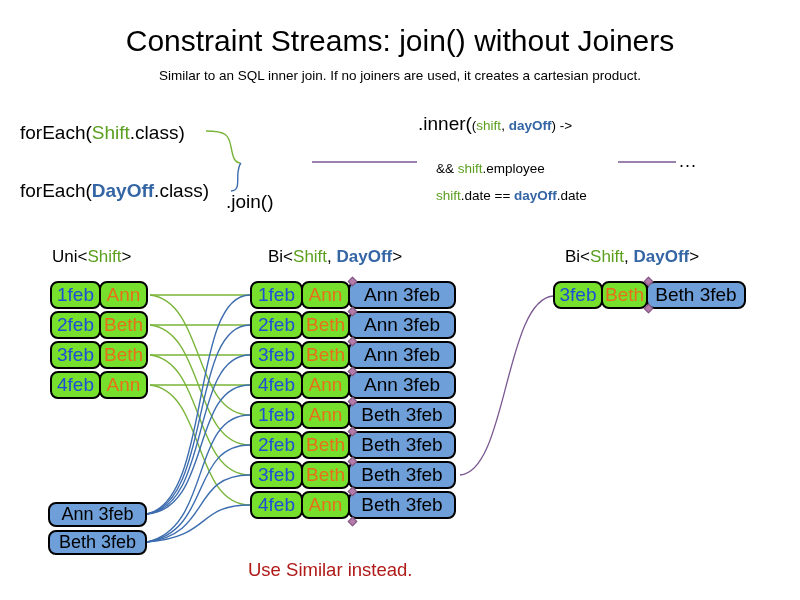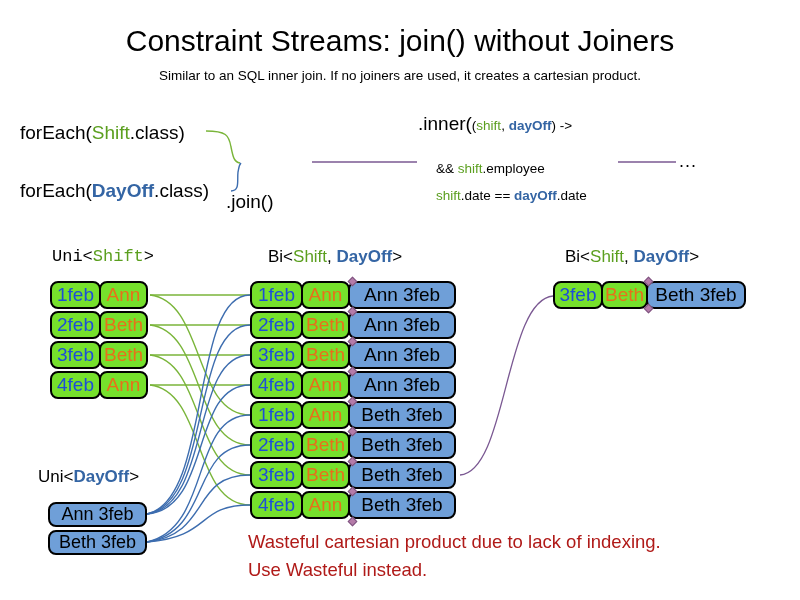--- a/index.html
+++ b/index.html
@@ -96,24 +96,23 @@
 
   <div class="abs code" style="left:20px;top:180px;"><span>forEach(</span><span class="b">DayOff</span><span>.class)</span></div>
   <div class="abs code" style="left:20px;top:122px;"><span>forEach(</span><span class="g">Shift</span><span>.class)</span></div>
   <div class="abs code" style="left:226px;top:151px;margin-top:40px;">.join()</div>
 
   <div class="abs code" style="left:418px;top:113px;"><span>.inner(</span><span class="sm"><span>(</span><span class="g">shift</span><span>, </span><span class="b">dayOff</span><span>) -&gt;</span></span></div>
   <div class="abs filter-line" style="left:436px;top:144px;margin-top:44px;"><span class="g">shift</span><span>.date == </span><span class="b">dayOff</span><span>.date</span></div>
   <div class="abs filter-line" style="left:436px;top:161px;"><span>&amp;&amp; </span><span class="g">shift</span><span>.employee</span></div>
   <div class="abs ellipsis" style="left:679px;top:151px;">...</div>
 
-  <div class="abs collabel" style="left:52px;top:247px;font-family:Liberation Mono, monospace;"><span>Uni&lt;</span><span class="g">Shift</span><span>&gt;</span></div>
+  <div class="abs collabel" style="left:52px;top:247px;"><span>Uni&lt;</span><span class="g">Shift</span><span>&gt;</span></div>
   <div class="abs collabel" style="left:268px;top:247px;"><span>Bi&lt;</span><span class="g">Shift</span><span>, </span><span class="b">DayOff</span><span>&gt;</span></div>
   <div class="abs collabel" style="left:565px;top:247px;"><span>Bi&lt;</span><span class="g">Shift</span><span>, </span><span class="b">DayOff</span><span>&gt;</span></div>
-  <div class="abs collabel" style="left:38px;top:467px;"><span>Uni&lt;</span><span class="b">DayOff</span><span>&gt;</span></div>
 
   <div class="abs row" style="left:50px;top:281px;">
       <span class="cell green-bg date-cell narrow">1feb</span>
       <span class="cell green-bg name-cell narrow">Ann</span>
     </div>
   <div class="abs row" style="left:50px;top:311px;">
       <span class="cell green-bg date-cell narrow">2feb</span>
       <span class="cell green-bg name-cell narrow">Beth</span>
     </div>
   <div class="abs row" style="left:50px;top:341px;">
@@ -180,16 +179,15 @@
       <span class="cell green-bg date-cell r">3feb</span>
       <span class="cell green-bg name-cell r">Beth</span>
       <span class="cell blue-bg pair-cell r">Beth 3feb</span>
     </div>
   <div class="abs diamond" style="left:645px;top:278px;"></div>
   <div class="abs diamond" style="left:645px;top:305px;"></div>
 
   <div class="abs dayoff-box" style="left:48px;top:502px;">Ann 3feb</div>
   <div class="abs dayoff-box" style="left:48px;top:530px;">Beth 3feb</div>
 
-  <div class="abs note" style="left:248px;top:531px;">Wasteful cartesian product due to lack of indexing.</div>
-  <div class="abs note" style="left:248px;top:559px;">Use Wasteful instead.</div>
+  <div class="abs note" style="left:248px;top:559px;">Use Similar instead.</div>
 
 </div>
 
 </body></html>

